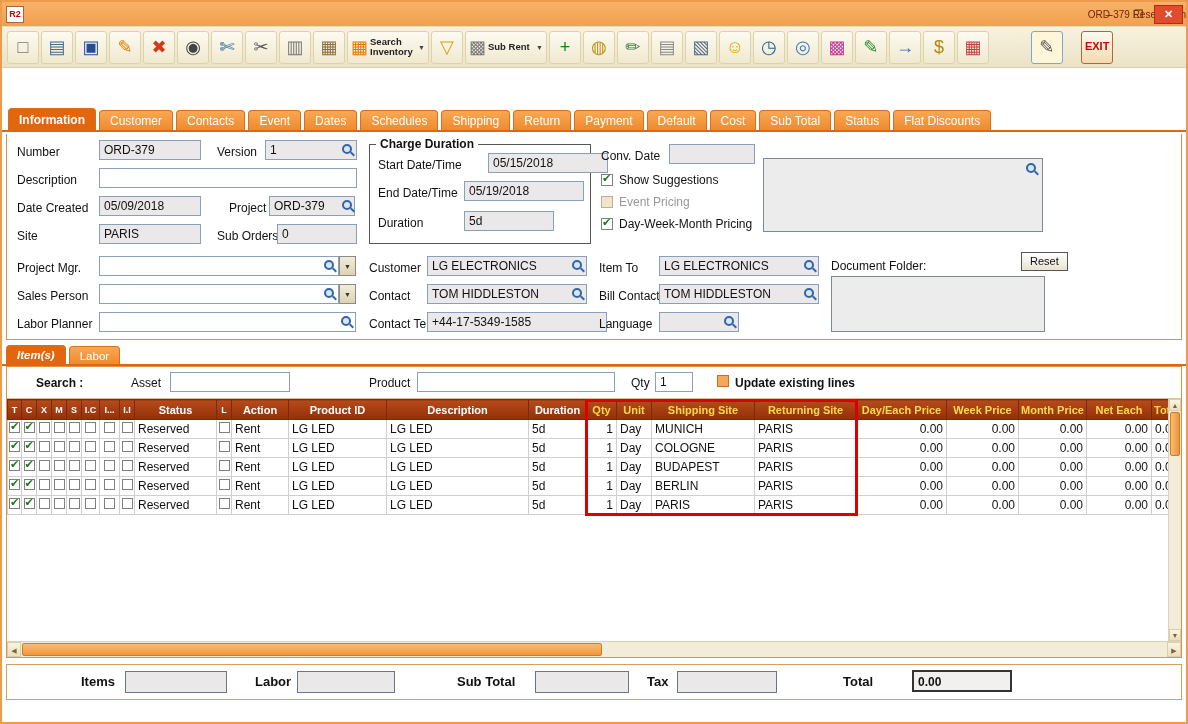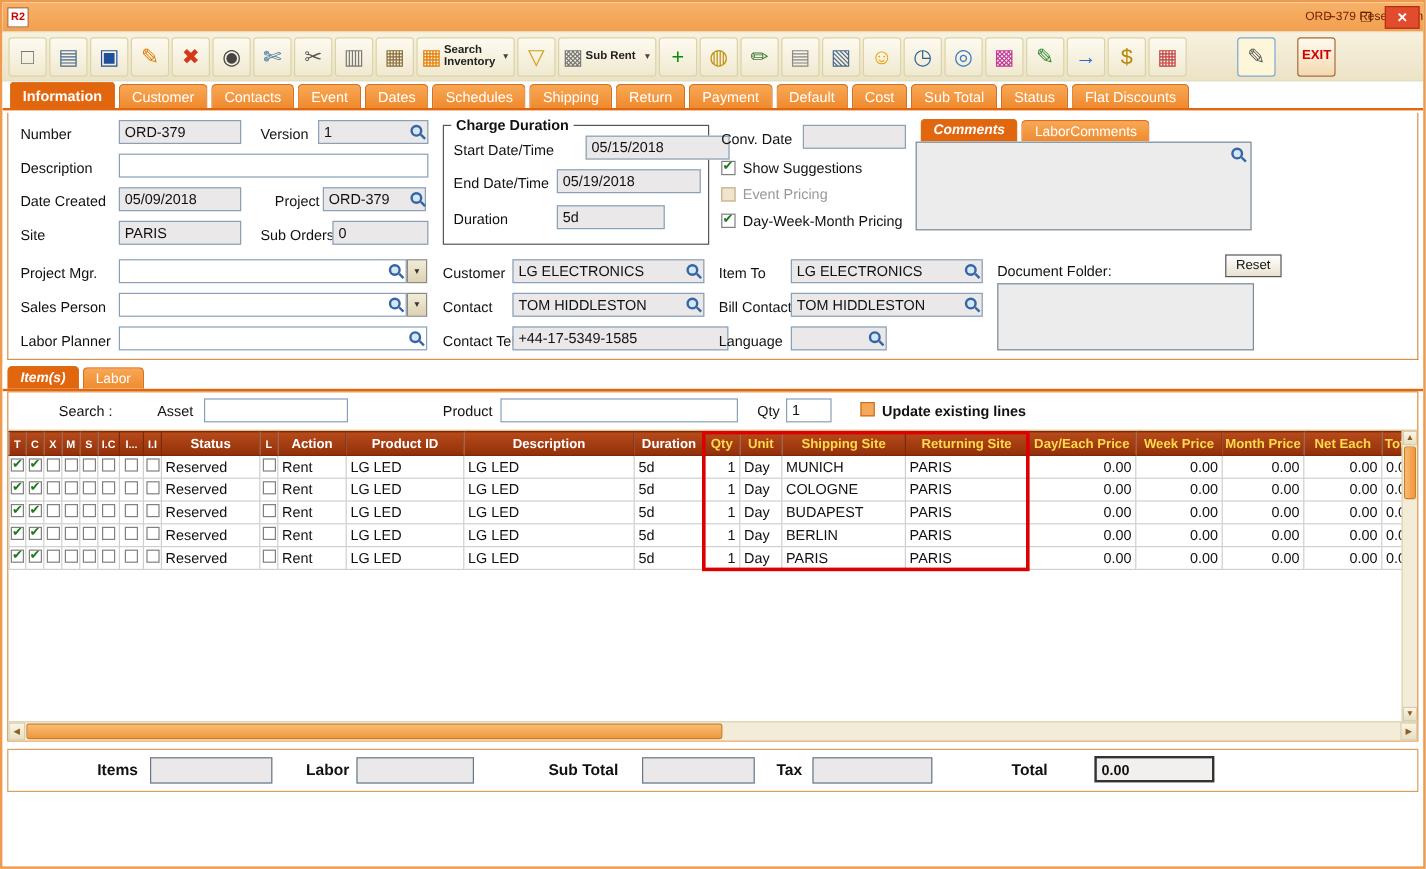--- a/index.html
+++ b/index.html
@@ -25,21 +25,21 @@
   .toolbar { height:42px; background:linear-gradient(#f7f2df,#ece3c6); border-top:1px solid #e4dcc0; border-bottom:1px solid #d8cfae; display:flex; align-items:center; padding:0 5px; gap:2px; }
   .tbtn { height:33px; min-width:32px; display:flex; align-items:center; justify-content:center; gap:2px; background:linear-gradient(#fdfaf0,#f0e9d0); border:1px solid #ddd3ab; border-radius:3px; padding:0 3px; cursor:default; }
   .tbtn .glyph { font-size:18px; line-height:1; }
   .tbtn .tlabel { font-size:9.5px; line-height:1.05; width:46px; white-space:normal; text-align:left; font-weight:bold; color:#222; }
   .tbtn .drop { font-size:7px; color:#444; }
   .tbtn.framed { border:1px solid #7aa7d6; background:#fdf6d8; }
   .tbtn.exit { border:1px solid #a86a3a; background:linear-gradient(#fffaf0,#f3d9b0); }
   .tbtn.exit .tlabel { color:#d40000; font-size:11px; width:auto; }
 
   
-  .tabstrip { height:24px; background:#fff; display:flex; align-items:flex-end; padding-left:6px; gap:3px; border-bottom:2px solid #e2660e; }
+  .tabstrip { height:24px; background:#fff; display:flex; align-items:flex-end; padding-left:6px; gap:3px; border-bottom:2px solid #e2660e;margin-top:40px; }
   .tab { height:20px; padding:0 10px; display:flex; align-items:center; font-size:12px; color:#fff; background:linear-gradient(#f8a855,#ef8a2e); border:1px solid #d86f1a; border-bottom:none; border-radius:4px 4px 0 0; white-space:nowrap; cursor:default; }
   .tab.selected { background:#e2660e; font-weight:bold; height:22px; }
   .tabstrip.small { height:22px; padding-left:4px; }
   .tabstrip.small .tab { font-size:11.5px; height:18px; }
   .tabstrip.small .tab.selected { height:19px;font-style:italic; }
 
   
   .info-panel { position:relative; margin:2px 4px; height:206px; border:1px solid #d89050; border-top:none; background:#fff; overflow:hidden; }
   .lbl { position:absolute; font-size:12px; line-height:20px; white-space:nowrap; color:#111; }
   .lbl.grey { color:#999; }
@@ -302,21 +302,21 @@
   </div>
 
   <div class="tabstrip small" style="margin-top:4px;">
     <div class="tab selected">Item(s)</div>
     <div class="tab">Labor</div>
   </div>
 
   <div class="lower">
 
     <div class="search-row">
-      <div class="lbl" style="left:42px;top:6px;font-weight:normal;">Search :</div>
+      <div class="lbl" style="left:29px;top:6px;font-weight:bold;">Search :</div>
       <div class="lbl" style="left:124px;top:6px;">Asset</div>
       <div class="fld white" style="left:163px;top:5px;width:120px;"></div>
       <div class="lbl" style="left:362px;top:6px;">Product</div>
       <div class="fld white" style="left:410px;top:5px;width:198px;"></div>
       <div class="lbl" style="left:624px;top:6px;">Qty</div>
       <div class="fld white" style="left:648px;top:5px;width:38px;">1</div>
       <span class="cb abs orange" style="left:710px;top:8px;"></span>
       <div class="lbl" style="left:728px;top:6px;font-weight:bold;">Update existing lines</div>
     </div>
 

